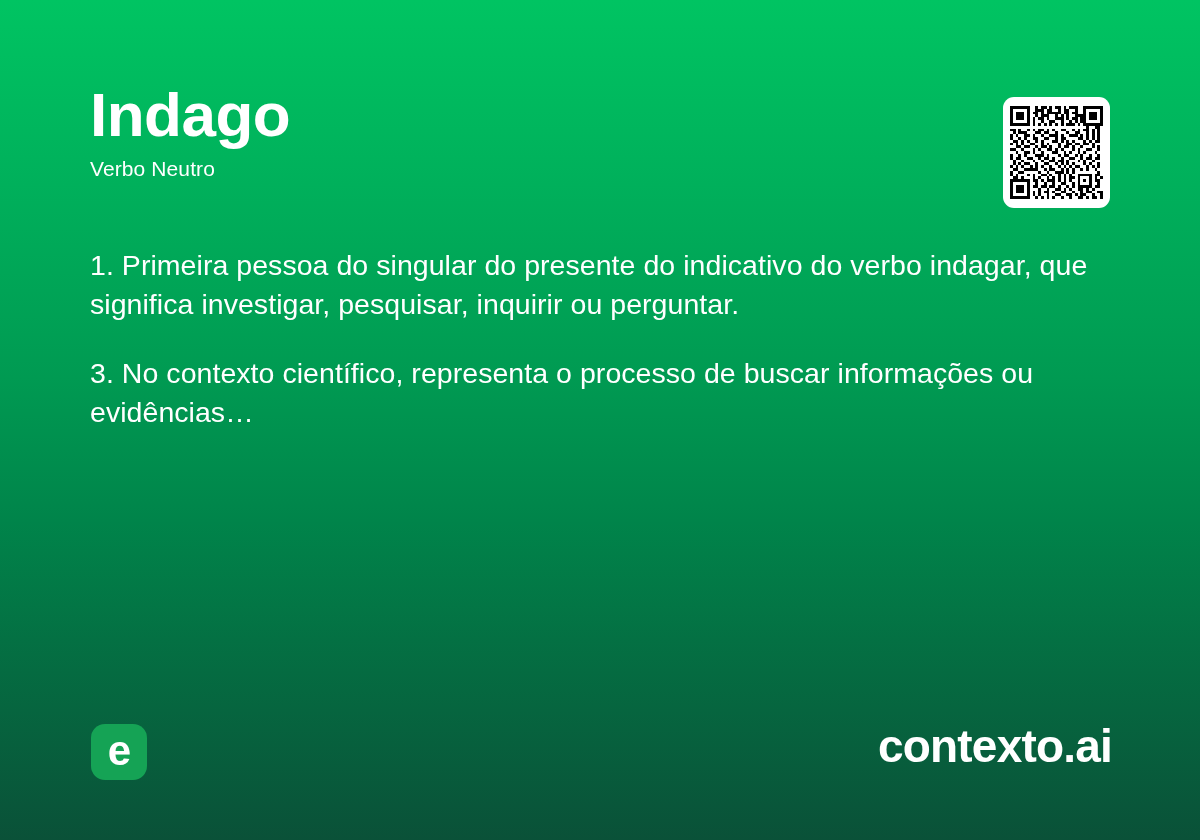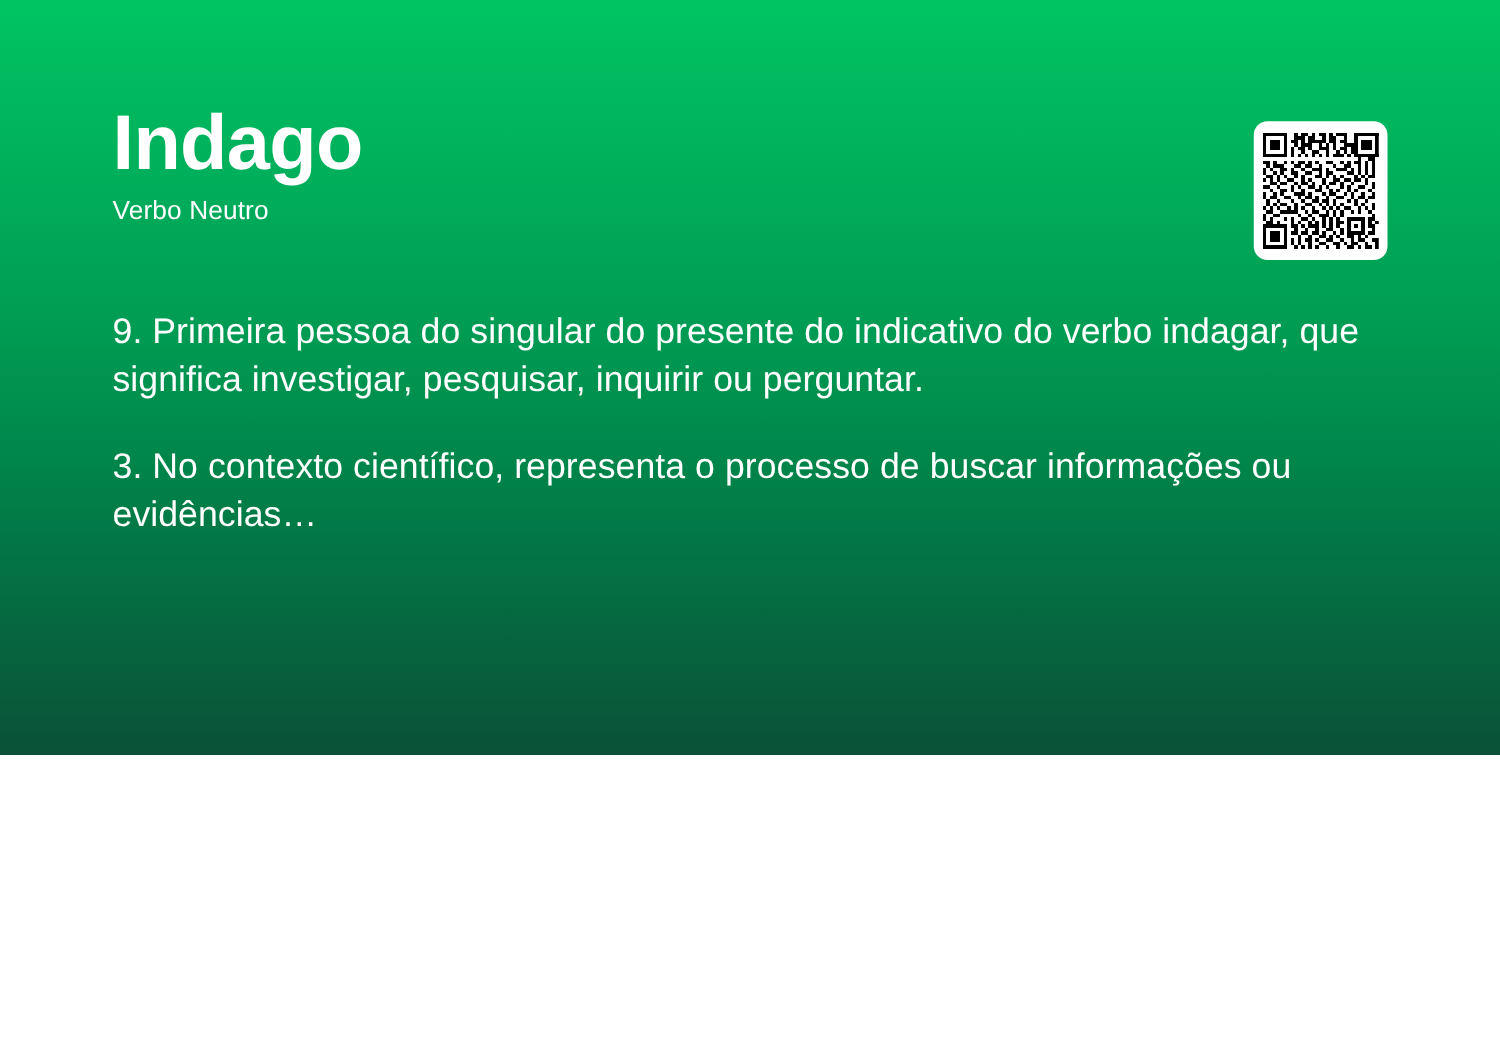--- a/index.html
+++ b/index.html
@@ -3,21 +3,21 @@
 <meta charset="utf-8">
 <style>
   html, body {
     margin: 0;
     padding: 0;
     background: #ffffff;
   }
   #card {
     position: relative;
     width: 1200px;
-    height: 604px;
+    height: 840px;
     overflow: hidden;
     background: linear-gradient(180deg,
         #00C462 0%,
         #00B05B 22%,
         #009A52 45%,
         #00844A 62%,
         #056B41 80%,
         #0A5138 100%);
     font-family: "Liberation Sans", sans-serif;
     -webkit-font-smoothing: antialiased;
@@ -424,21 +424,21 @@
           <rect x="18" y="32" width="1" height="1"></rect>
         <rect x="21" y="32" width="1" height="1"></rect>
           <rect x="24" y="32" width="2" height="1"></rect>
         <rect x="27" y="32" width="1" height="1"></rect>
           <rect x="30" y="32" width="1" height="1"></rect>
       </g>
     </svg>
   </div>
 
   <div class="definitions">
-    <p class="definition def-1">9. Primeira pessoa do singular do presente do indicativo do verbo indagar, que significa investigar, pesquisar, inquirir ou perguntar.</p>
+    <p class="definition def-1">1. Primeira pessoa do singular do presente do indicativo do verbo indagar, que significa investigar, pesquisar, inquirir ou perguntar.</p>
     <p class="definition def-3">3. No contexto científico, representa o processo de buscar informações ou evidências…</p>
   </div>
 
   <div class="logo-badge">
     <span class="logo-badge-letter">e</span>
   </div>
 
   <div class="wordmark">contexto.ai</div>
 
 </div>

